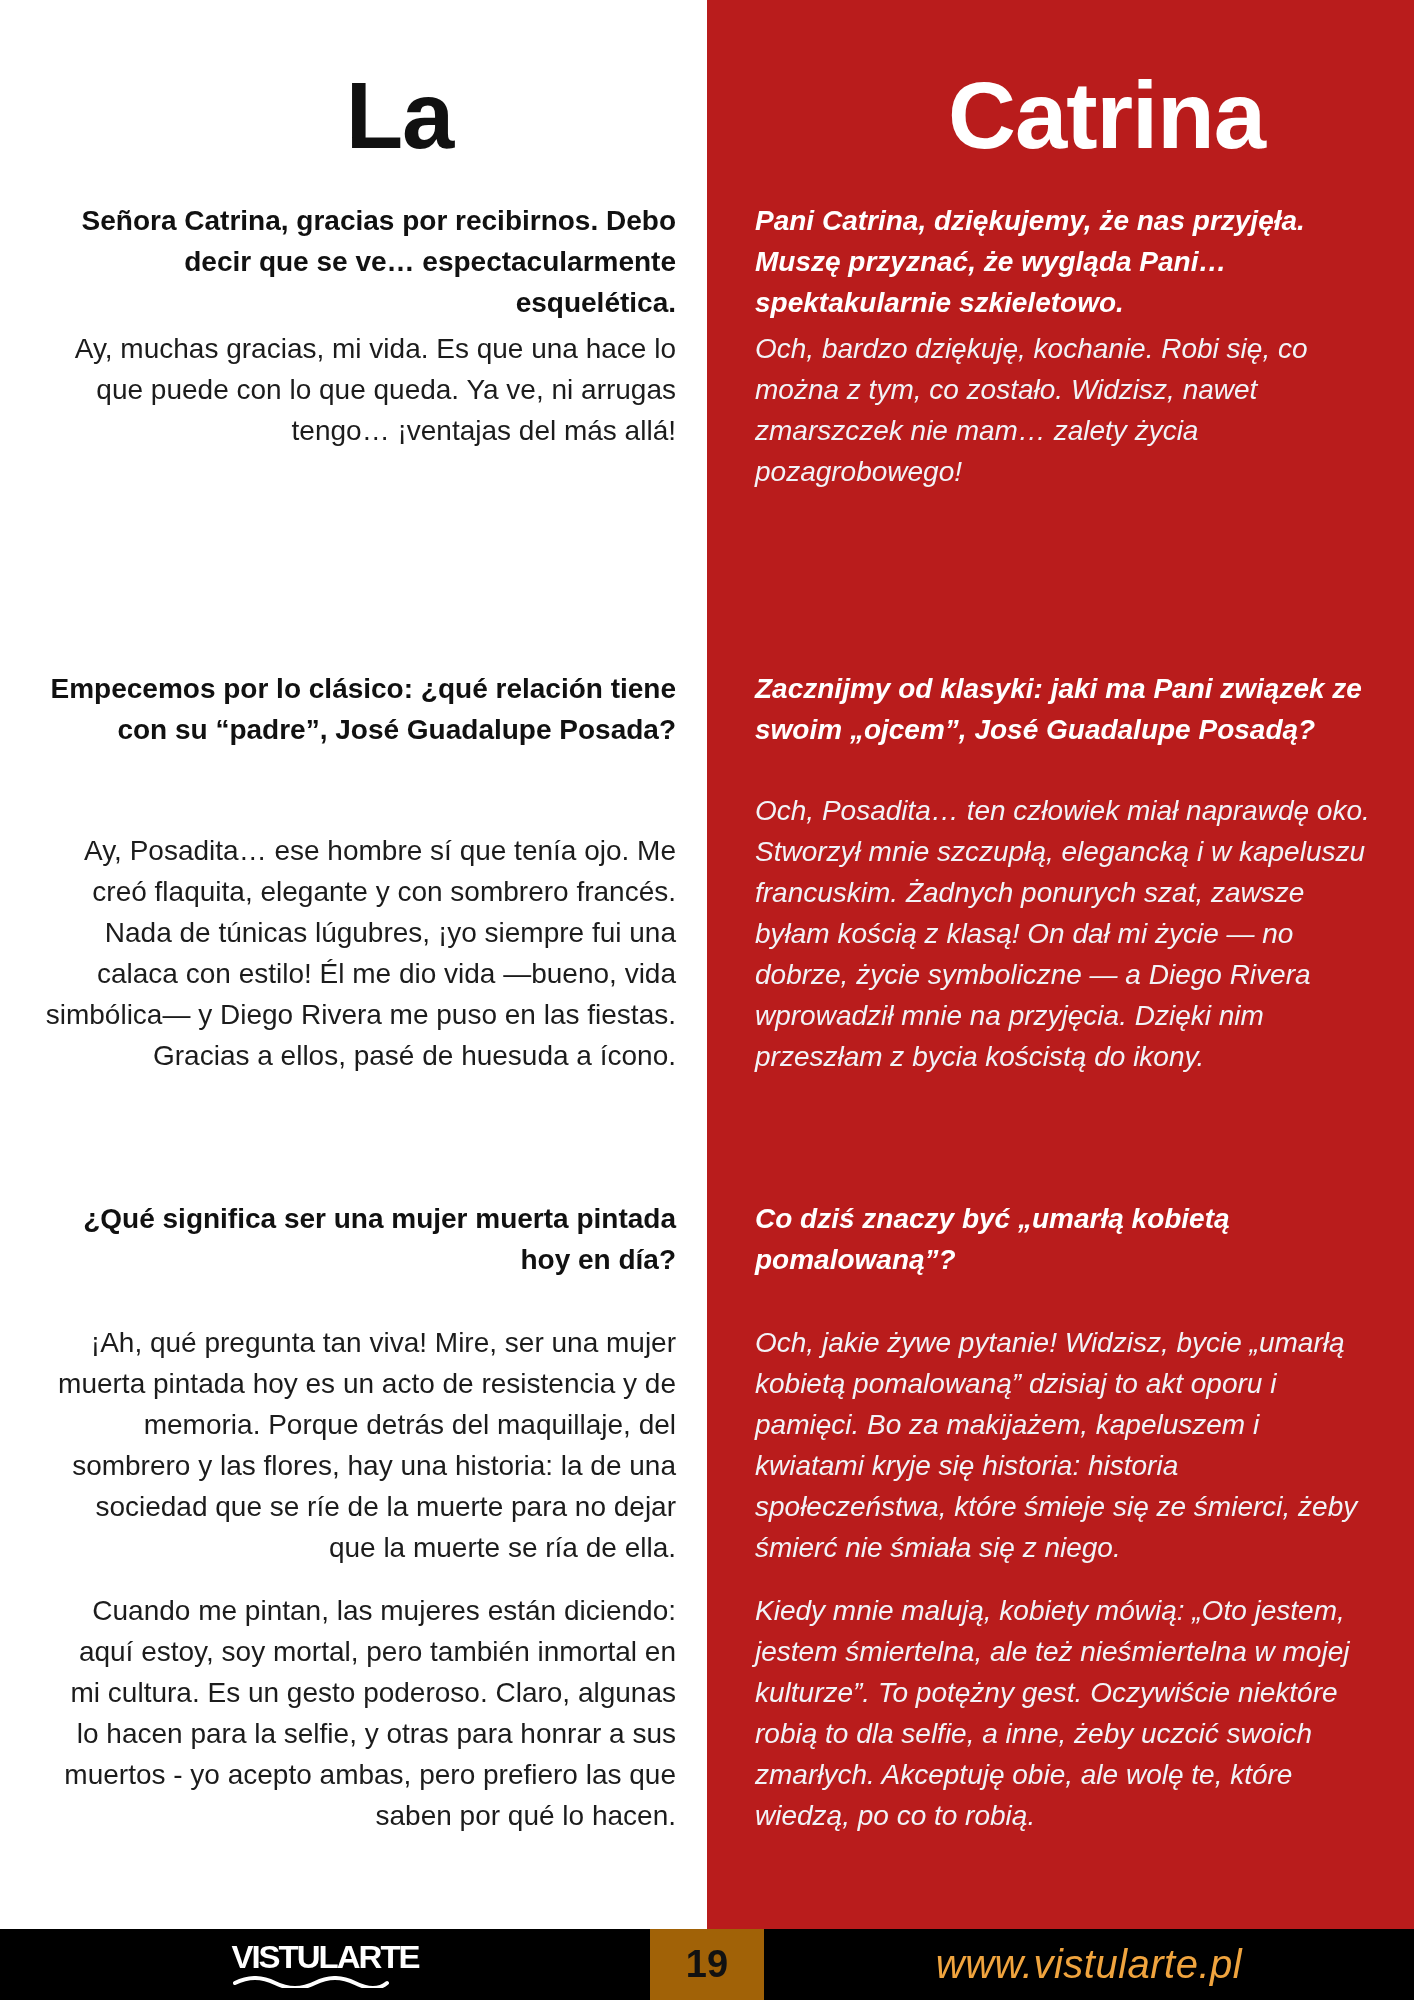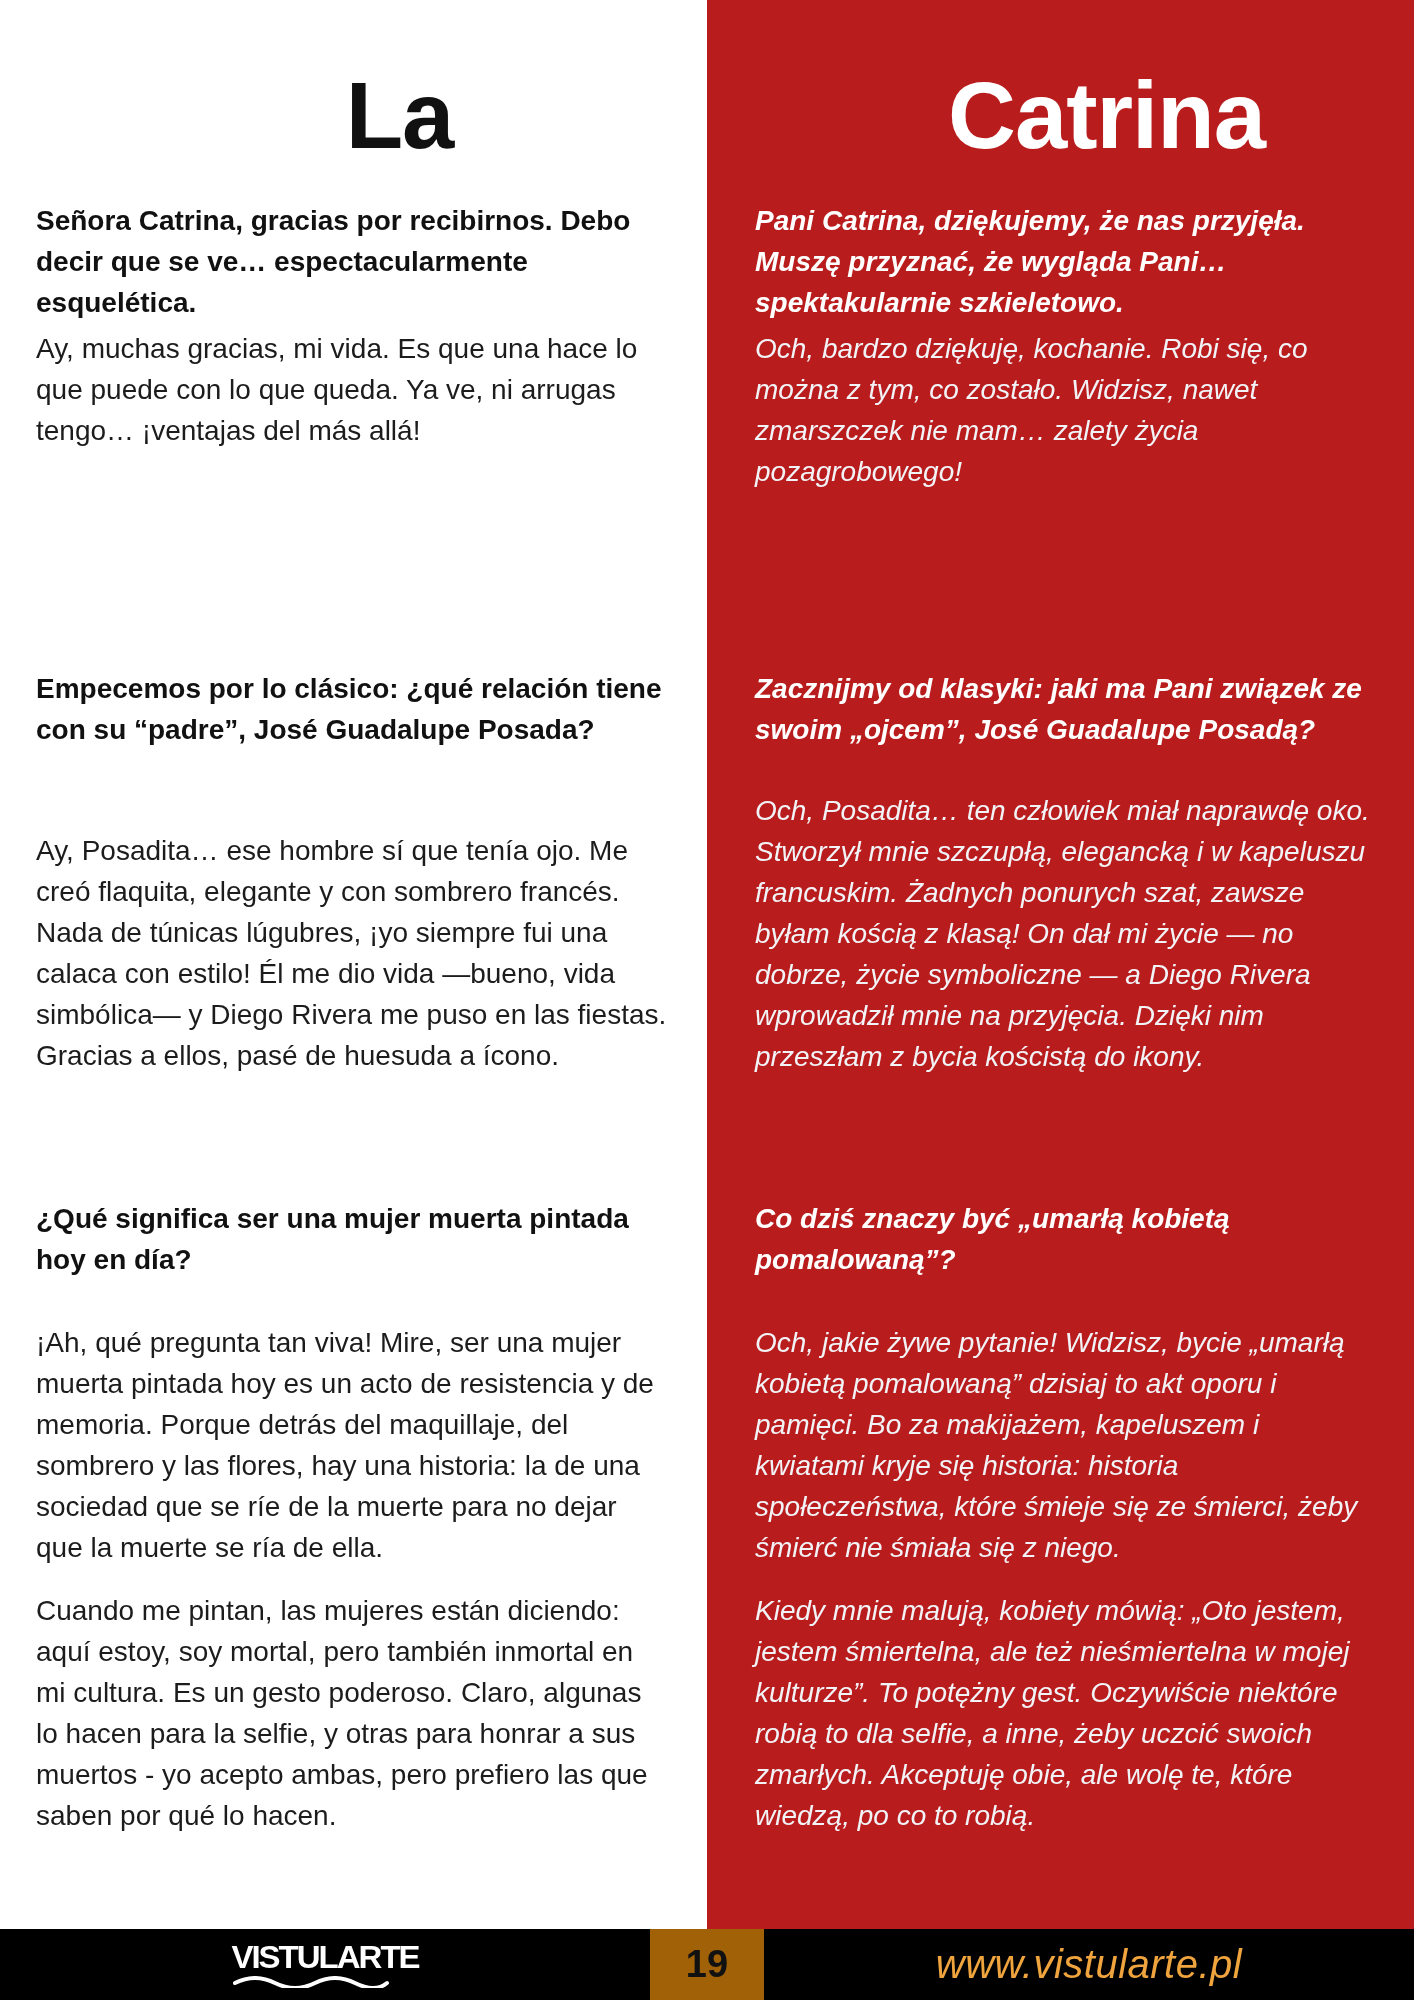--- a/index.html
+++ b/index.html
@@ -21,21 +21,21 @@
     font-size: 94px; font-weight: 700; line-height: 1.2;
     letter-spacing: -1px;
   }
   .col-left h1.title  { color: #111111; }
   .col-right h1.title { color: #ffffff; }
 
   .blk {
     position: absolute; margin: 0;
     font-size: 28px; line-height: 41px;
   }
-  .col-left  .blk { left: 36px; width: 632px; color: #1c1c1c; }
+  .col-left  .blk { left: 44px; width: 632px; color: #1c1c1c; text-align: right; }
   .col-right .blk { left: 48px; width: 618px; color: #f2f3f7; font-style: italic; }
 
   .q { font-weight: 700; }
   .col-left .q { color: #111111; }
   .col-right .q { color: #ffffff; }
 
   footer {
     position: absolute; left: 0; bottom: 0;
     width: 1414px; height: 71px;
     background: #000000;

